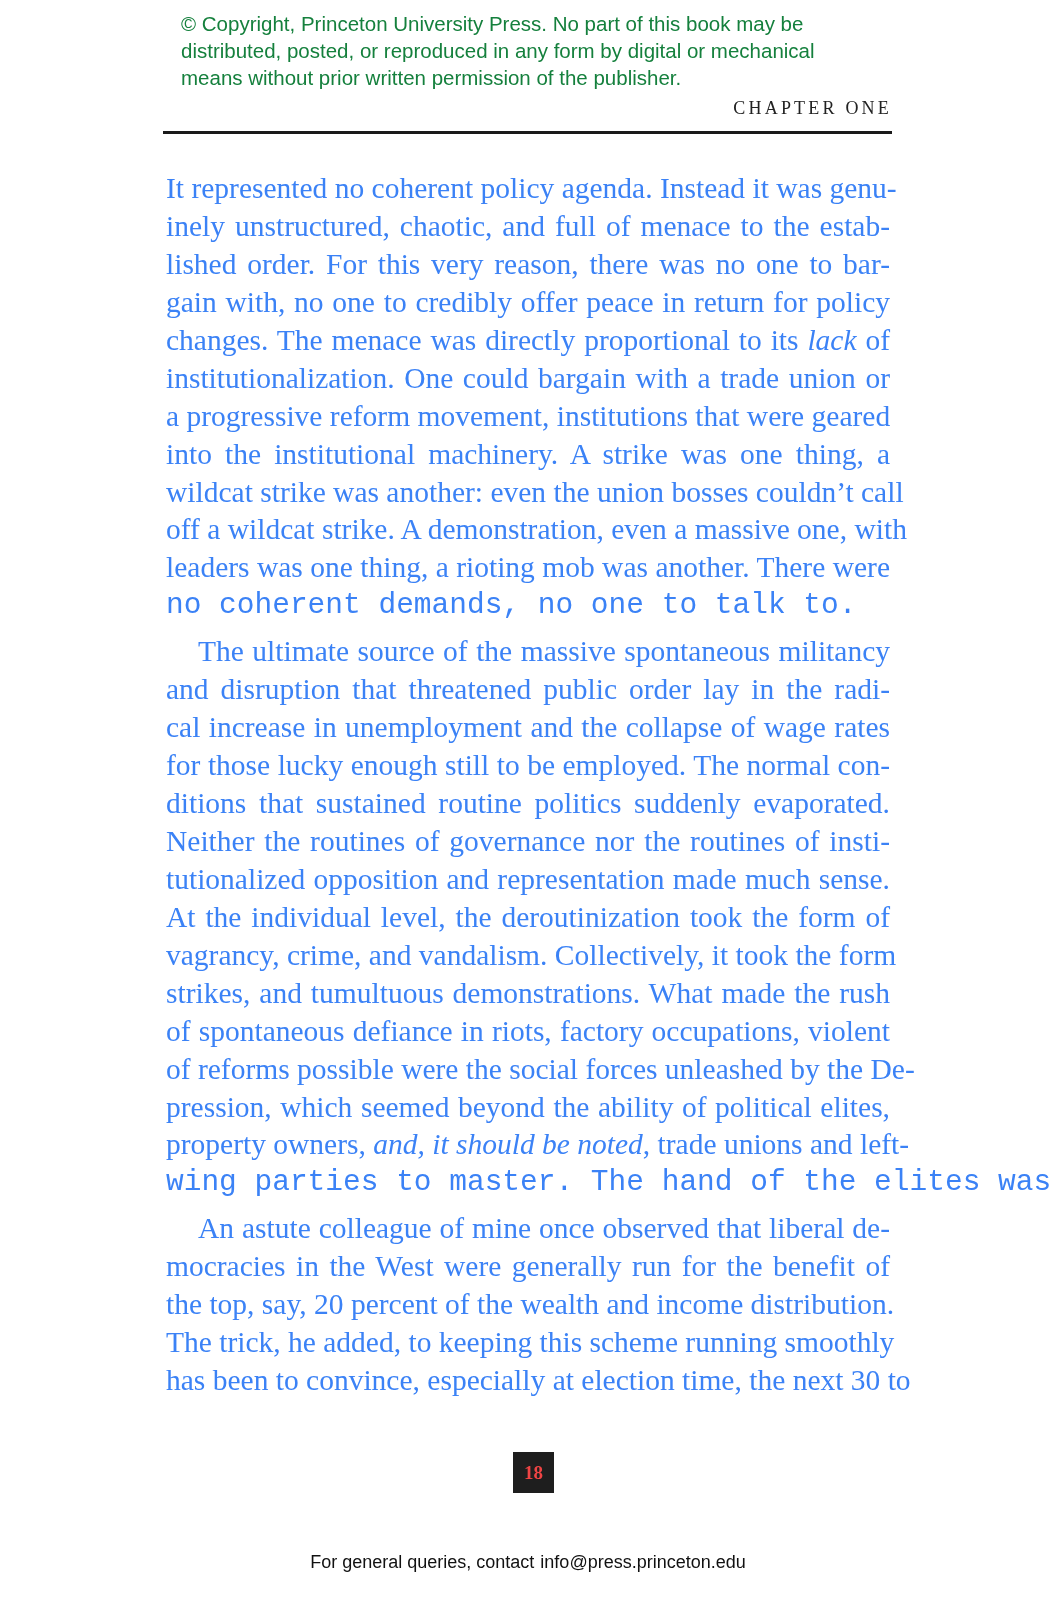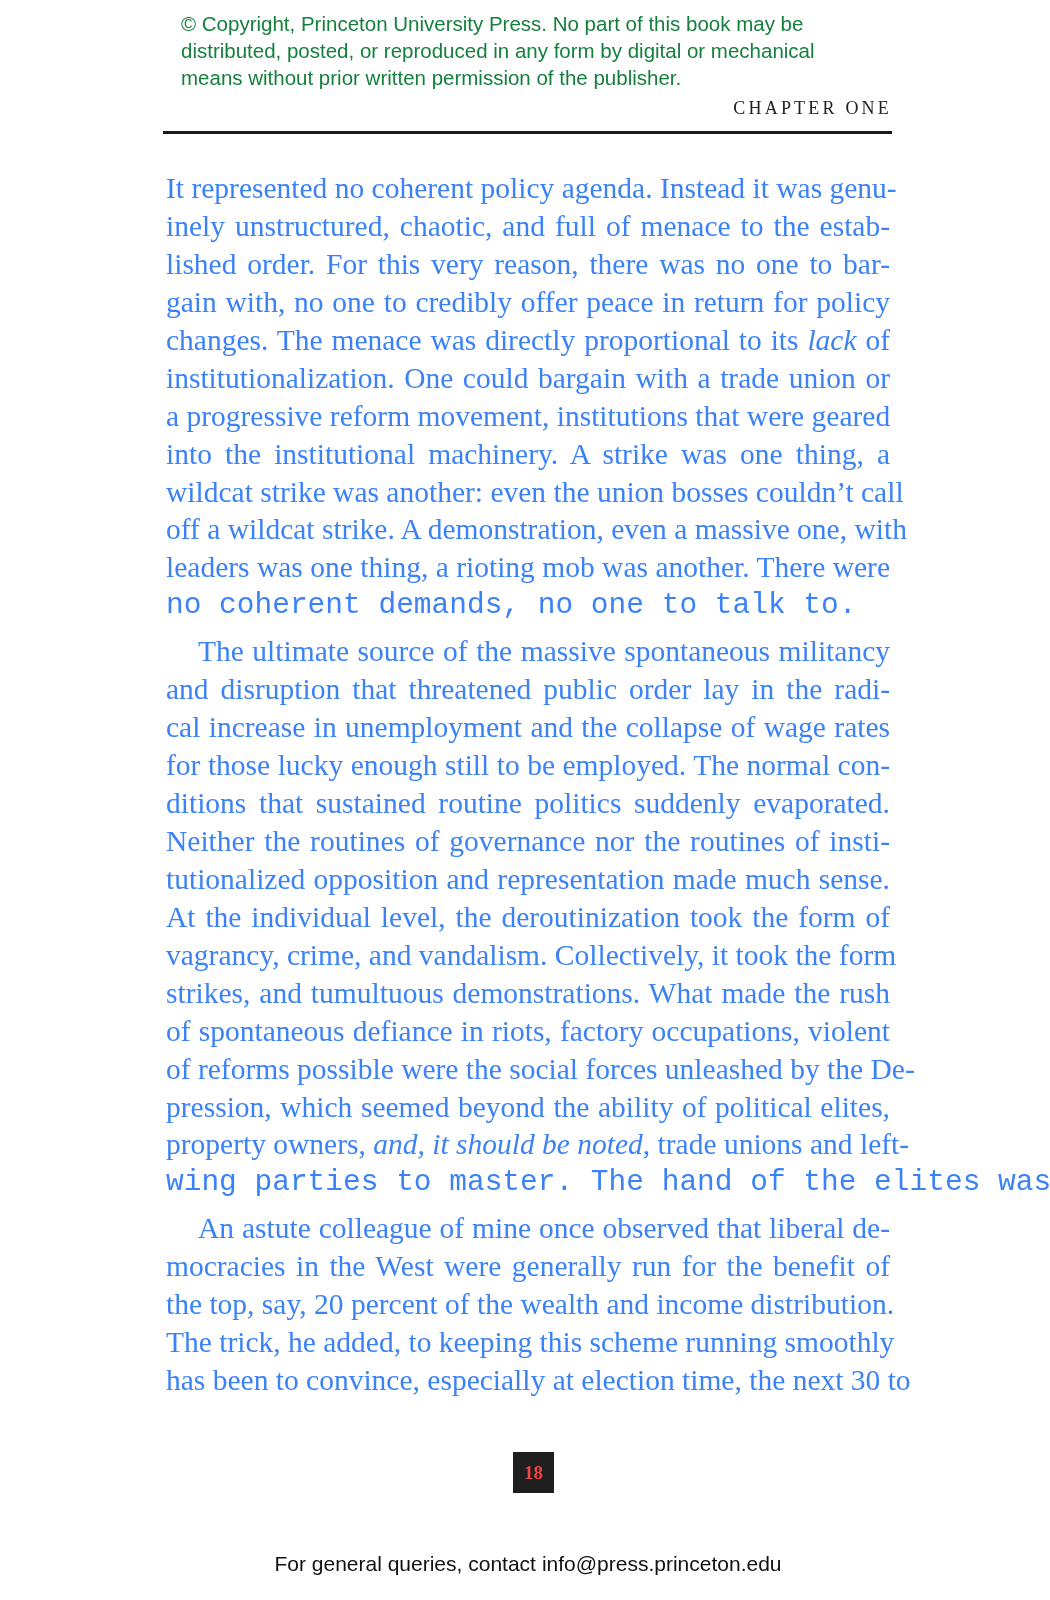--- a/index.html
+++ b/index.html
@@ -23,21 +23,21 @@
   .line.last { text-align-last: left; font-family: Liberation Mono, monospace; }
   .line.indent { padding-left: 32px; margin-top: 8px; }
   .line i { font-style: italic; }
   .page-number {
     position: absolute; left: 505px; top: 1452px; width: 41px; height: 41px; background: #1e1e1e;
     color: #ef4444; font-family: "Liberation Serif", serif; font-weight: bold; font-size: 19px;
     display: flex; align-items: center; justify-content: center; margin-left: 8px;
   }
   .footer {
     position: absolute; left: 0; top: 1552px; width: 1050px; text-align: center;
-    font-family: "Liberation Sans", sans-serif; font-size: 21px; color: #111;
+    font-family: "Liberation Sans", sans-serif; font-size: 18px; color: #111;
   }
   .footer span { margin-left: 6px; }
 </style>
 </head>
 <body>
 
 <div class="copyright">
   <div>© Copyright, Princeton University Press. No part of this book may be</div>
   <div>distributed, posted, or reproduced in any form by digital or mechanical</div>
   <div>means without prior written permission of the publisher.</div>

